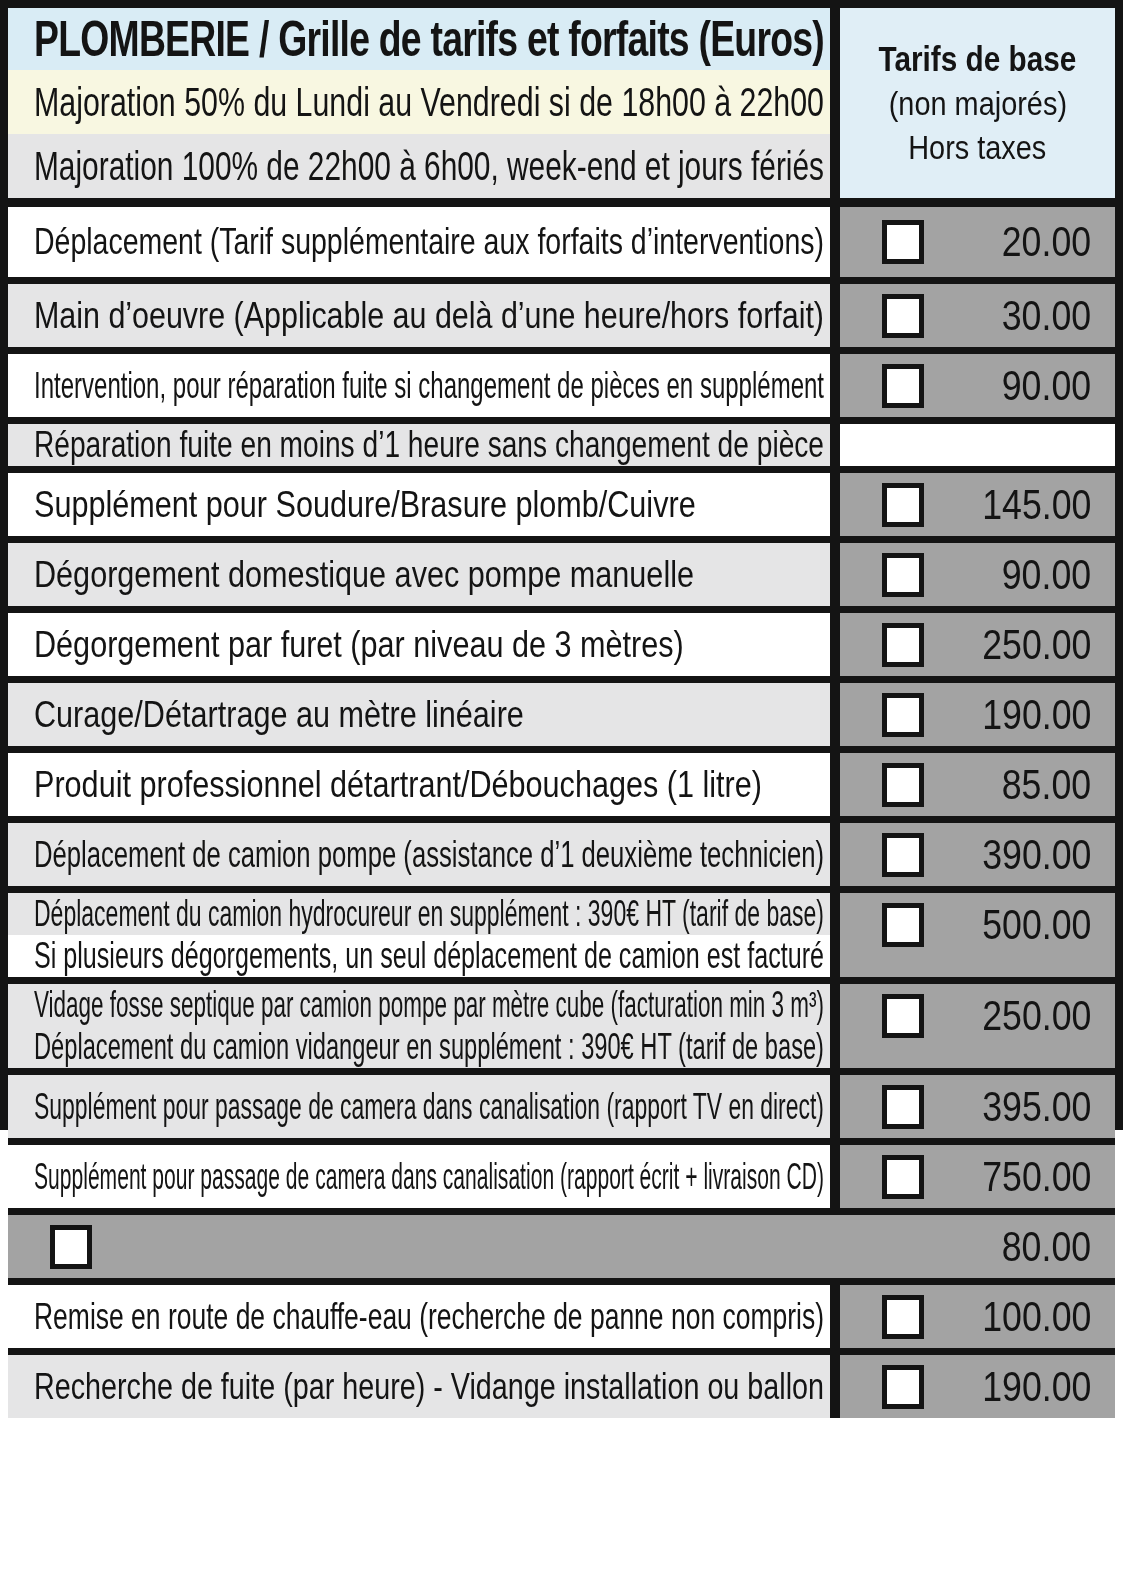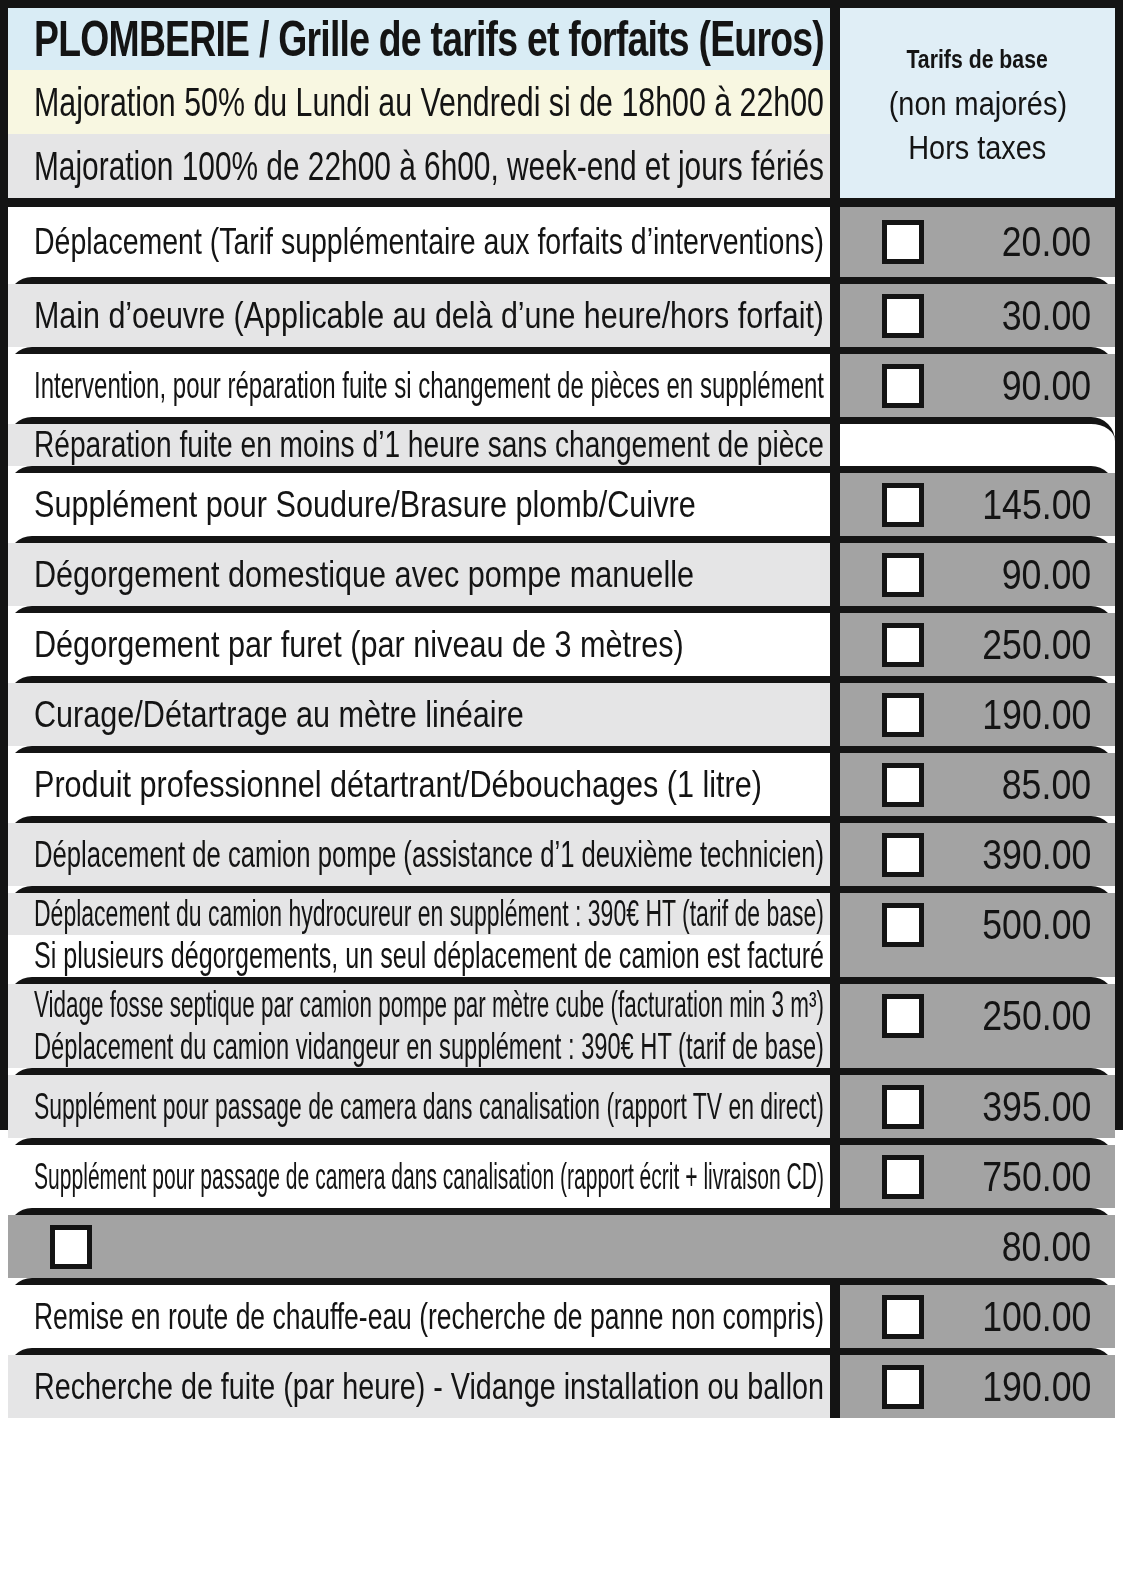--- a/index.html
+++ b/index.html
@@ -10,25 +10,25 @@
   .header-row{display:flex;border-bottom:9px solid #141414;}
   .header-left{width:832px;border-right:10px solid #141414;box-sizing:border-box;display:flex;flex-direction:column;}
   .band{display:flex;align-items:center;padding-left:26px;box-sizing:border-box;overflow:hidden;}
   .band-title{height:62px;background:#d9ecf5;}
   .band-title .fit{font-weight:bold;font-size:50px;letter-spacing:-1px;}
   .band-yellow{height:64px;background:#f8f7e1;}
   .band-gray{height:64px;background:#e5e5e6;}
   .band-yellow .fit,.band-gray .fit{font-size:41px;}
   .header-right{flex:1;background:#e0eef6;display:flex;flex-direction:column;justify-content:center;align-items:center;text-align:center;}
   .header-right div{font-size:34px;line-height:44px;white-space:nowrap;}
-  .header-right .hbold{font-weight:bold;font-size:25px;}
+  .header-right .hbold{font-weight:bold;font-size:35px;}
 
   
   #groups{display:flex;flex-direction:column;flex:1;}
-  .group{display:flex;border-radius:24px;}
+  .group{display:flex;}
   #groups .group + .group{border-top:7px solid #141414;}
   .group-left{width:832px;border-right:10px solid #141414;box-sizing:border-box;display:flex;flex-direction:column;}
   .line{height:63px;display:flex;align-items:center;padding-left:26px;box-sizing:border-box;background:#fff;overflow:hidden;flex:1;}
   .line.alt{background:#e5e5e6;}
   .group:first-child .line{height:70px;}
   .label{font-size:36px;}
   .group-right{flex:1;background:#a3a3a3;display:flex;flex-direction:column;}
   .price-wrap{height:63px;display:flex;align-items:center;box-sizing:border-box;padding:0 24px 0 42px;}
   .group:first-child .price-wrap{height:70px;}
   .checkbox{width:32px;height:34px;border:5px solid #141414;background:#fff;flex:0 0 auto;display:inline-block;}

